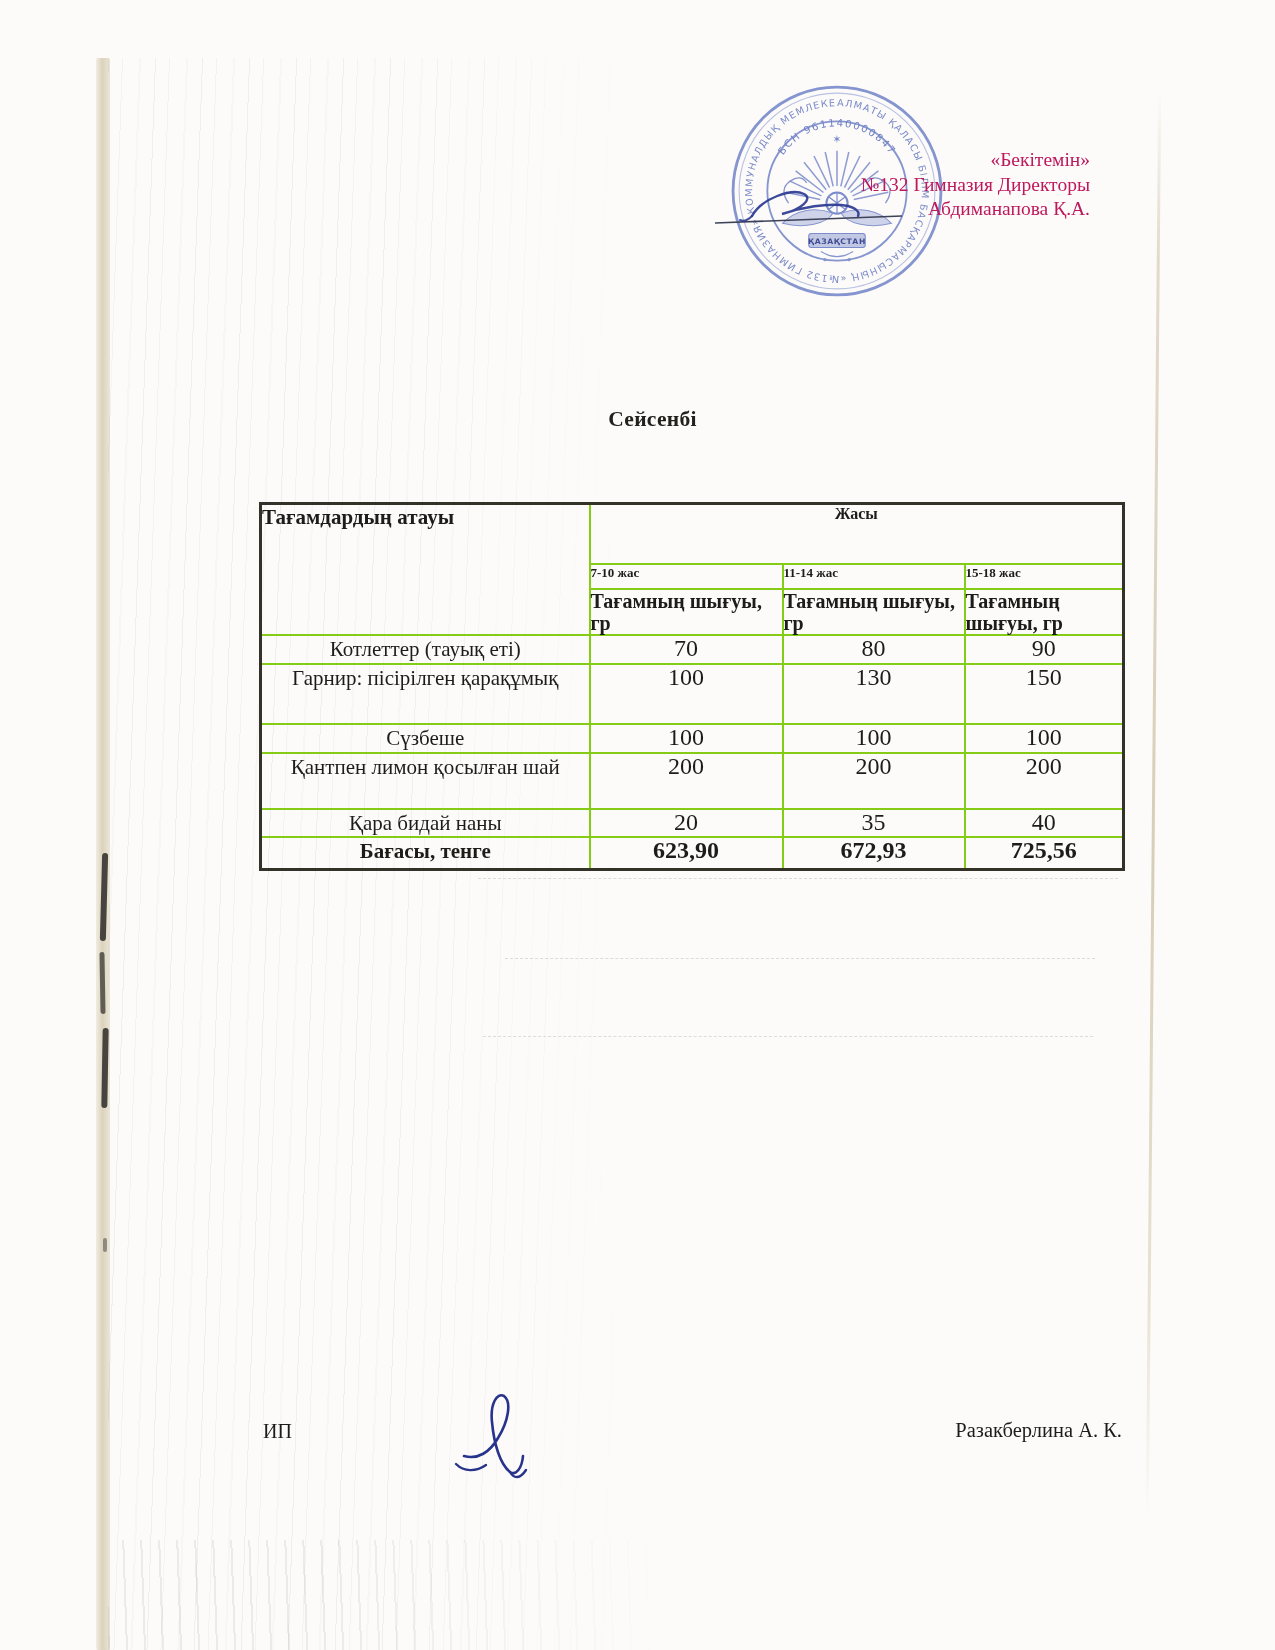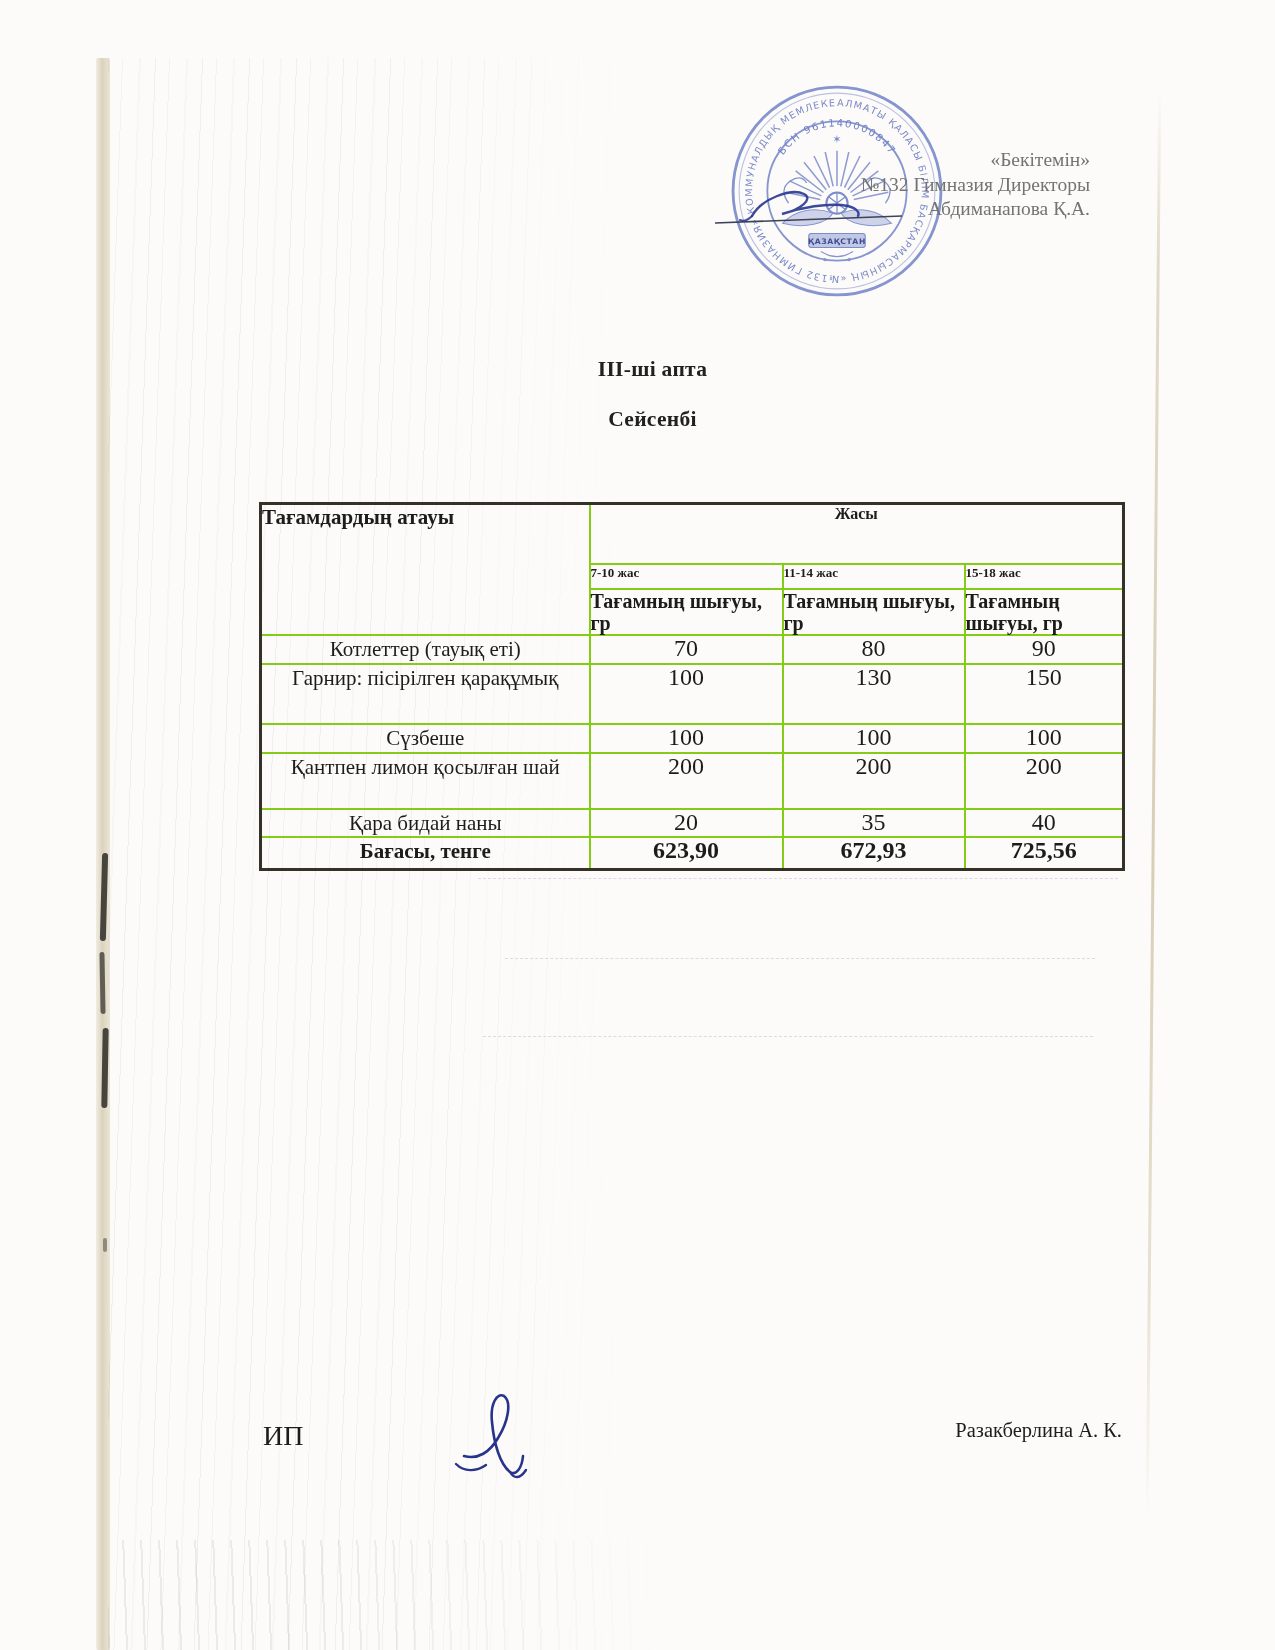--- a/index.html
+++ b/index.html
@@ -44,21 +44,21 @@
   .g1{left:478px;top:878px;width:640px;}
   .g2{left:505px;top:958px;width:590px;}
   .g3{left:483px;top:1036px;width:610px;}
   
   .stamp{position:absolute;left:728px;top:82px;width:218px;height:218px;
     filter:blur(.3px);mix-blend-mode:multiply;}
   .sig-top{position:absolute;left:700px;top:178px;width:260px;height:62px;}
   
   .approval{
     position:absolute;right:185px;top:148px;text-align:right;
-    font-size:19.5px;line-height:24.5px;color:#737373;z-index:4;
+    font-size:19.5px;line-height:24.5px;color:#be185d;z-index:4;
   }
   
   .title{position:absolute;left:30px;right:0;text-align:center;font-weight:bold;
     font-size:21.5px;letter-spacing:.3px;color:#23211d;}
   .title.week{top:357px;}
   .title.day{top:407px;}
   
   table.menu{
     position:absolute;left:259px;top:502px;width:863px;
     border-collapse:collapse;table-layout:fixed;
@@ -70,21 +70,21 @@
   td.nameheader{font-weight:bold;font-size:21px;vertical-align:middle;padding-left:10px;}
   td.group{font-weight:bold;font-size:16px;text-align:center;vertical-align:middle;
     padding-right:216px;padding-bottom:14px;}
   td.age{font-weight:bold;font-size:13px;padding:1px 0 0 10px;}
   td.sub{font-weight:bold;font-size:20px;line-height:22px;padding:1px 0 0 10px;}
   tr.hr1{height:60px;} tr.hr2{height:25px;} tr.hr3{height:46px;}
   tr.r1{height:29px;} tr.r2{height:60px;} tr.r3{height:29px;}
   tr.r4{height:56px;} tr.r5{height:25px;} tr.rt{height:33px;border-radius:14px;}
   tr.rt td{font-weight:bold;}
   
-  .f-left{position:absolute;left:263px;top:1420px;font-size:28px;}
+  .f-left{position:absolute;left:263px;top:1420px;font-size:20px;}
   .f-right{position:absolute;right:153px;top:1419px;font-size:20.5px;}
   .sig-bottom{position:absolute;left:450px;top:1386px;width:120px;height:100px;}
   
   .ringtxt{font-family:"DejaVu Sans",sans-serif;font-size:9.6px;letter-spacing:1.1px;fill:#6f80c9;}
   .bsntxt{font-family:"DejaVu Sans",sans-serif;font-size:10px;letter-spacing:1.6px;fill:#6074c4;}
   .bantxt{font-family:"DejaVu Sans",sans-serif;font-size:7.6px;font-weight:bold;letter-spacing:.6px;fill:#2c3a8c;}
 </style>
 </head>
 <body>
 
@@ -162,21 +162,20 @@
     <path d="M 52,38 C 62,20 92,10 104,16 C 114,21 100,32 82,36 C 100,30 128,24 148,28 C 156,30 160,34 158,38" fill="none" stroke="#2d3a92" stroke-width="2.4" stroke-linecap="round" opacity="0.92"></path>
     <path d="M 52,38 C 48,42 44,44 40,42" fill="none" stroke="#2d3a92" stroke-width="2" stroke-linecap="round" opacity="0.9"></path>
   </svg>
 
   <div class="approval">
     <div>«Бекітемін»</div>
     <div>№132 Гимназия Директоры</div>
     <div>Абдиманапова Қ.А.</div>
   </div>
 
-  <div class="title week">ІІІ-ші апта</div>
   <div class="title day">Сейсенбі</div>
 
   <table class="menu">
     <colgroup>
       <col style="width:329px">
         <col style="width:193px">
         <col style="width:182px">
         <col style="width:159px">
     </colgroup>
     <tbody>

